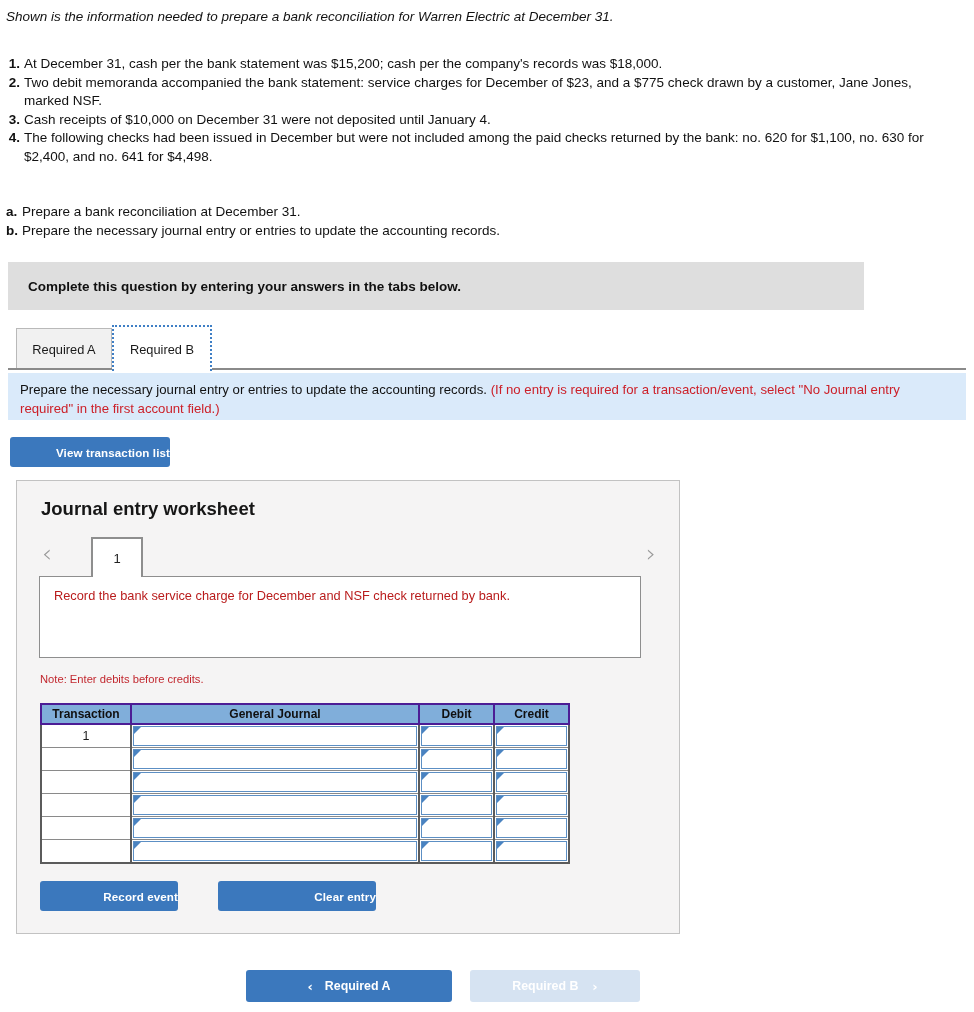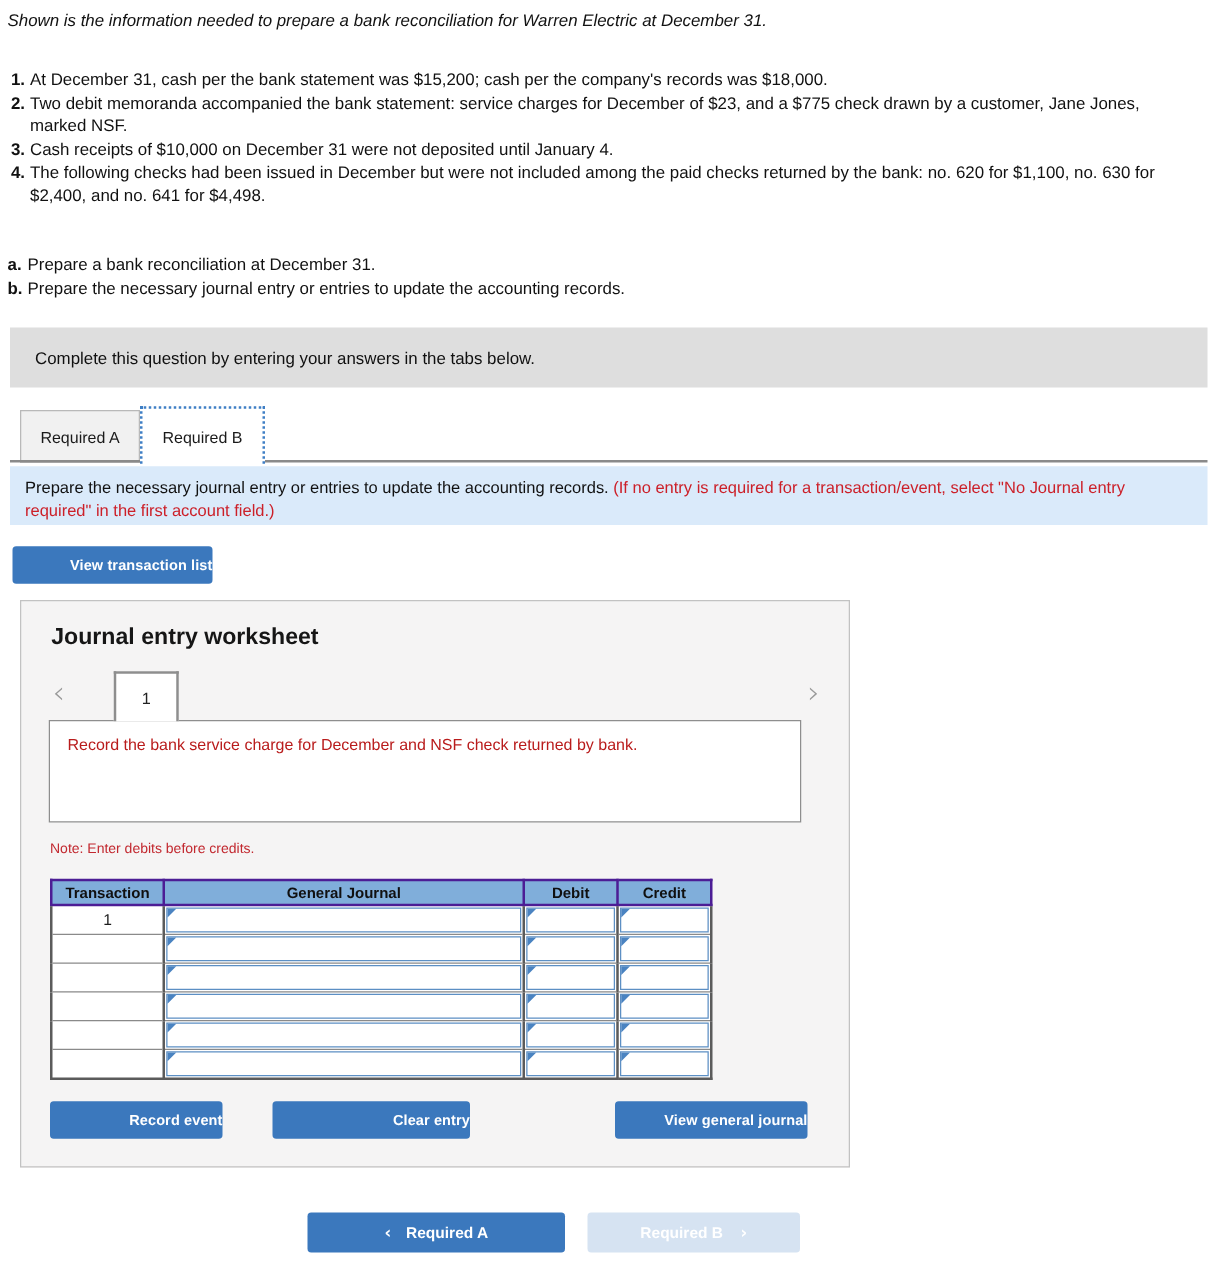--- a/index.html
+++ b/index.html
@@ -56,26 +56,26 @@
   .req-letter {
     font-weight: bold;
     flex: 0 0 16px;
     padding-right: 3px;
   }
 
   
   .banner {
     position: absolute;
     left: 8px; top: 262px;
-    width: 958px; height: 48px;
+    width: 856px; height: 48px;
     background: #dedede;
     display: flex;
     align-items: center;
     padding-left: 20px;
-    font-weight: normal;
+    font-weight: bold;
     font-size: 13.5px;
     color: #101010;
   }
 
   
   .tabstrip {
     position: absolute;
     left: 8px; top: 325px;
     width: 958px; height: 45px;
   }
@@ -466,23 +466,20 @@
       </tr>
     </tbody>
   </table>
 
   <div class="btn btn-record">
     <span>Record event</span>
   </div>
   <div class="btn btn-clear">
     <span>Clear entry</span>
   </div>
-  <div class="btn btn-viewgj">
-    <span>View general journal</span>
-  </div>
 </div>
 
 <div class="navwrap">
   <div class="nav-prev">
     <span class="nav-arrow">‹</span>
     <span>Required A</span>
   </div>
   <div class="nav-next">
     <span>Required B</span>
     <span class="nav-arrow">›</span>

